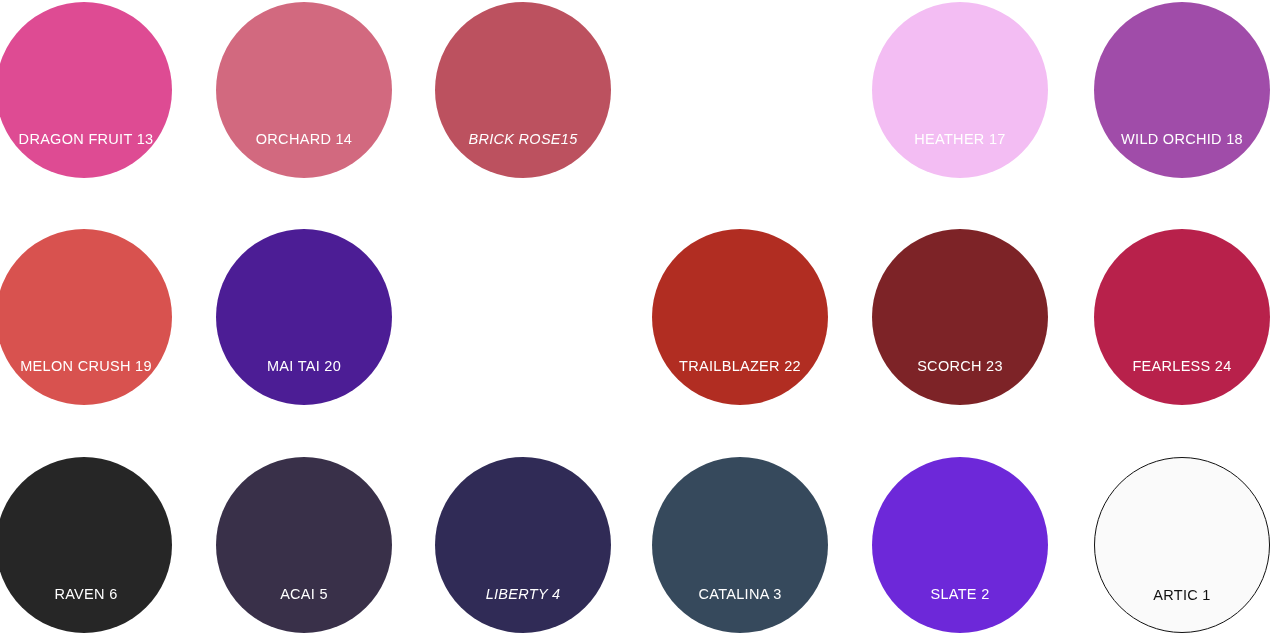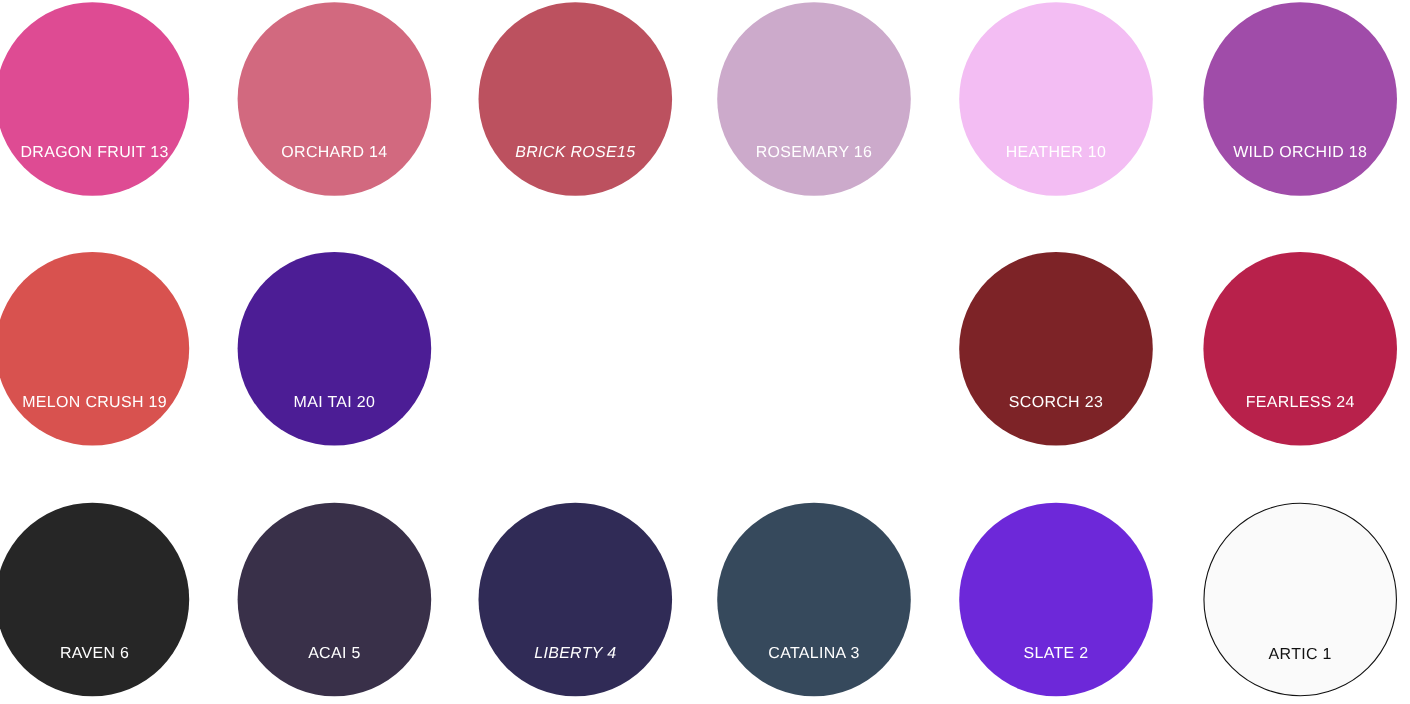--- a/index.html
+++ b/index.html
@@ -72,37 +72,37 @@
   <div class="swatch-row" id="row-1">
     <div class="swatch col-1" style="background: rgb(222, 75, 147);">
       <div class="swatch-label" style="color: rgb(255, 255, 255);">DRAGON FRUIT 13</div>
     </div>
     <div class="swatch col-2" style="background: rgb(210, 105, 127);">
       <div class="swatch-label" style="color: rgb(255, 255, 255);">ORCHARD 14</div>
     </div>
     <div class="swatch col-3" style="background: rgb(188, 81, 95);">
       <div class="swatch-label" style="color: rgb(255, 255, 255);">BRICK ROSE15</div>
     </div>
-    <div class="swatch col-4" style="background: rgb(204, 170, 203);">
-      <div class="swatch-label" style="color: rgb(255, 255, 255);">ROSEMARY 16</div>
-    </div>
     <div class="swatch col-5" style="background: rgb(243, 189, 243);">
-      <div class="swatch-label" style="color: rgb(255, 255, 255);">HEATHER 10</div>
+      <div class="swatch-label" style="color: rgb(255, 255, 255);">HEATHER 17</div>
     </div>
     <div class="swatch col-6" style="background: rgb(160, 76, 169);">
       <div class="swatch-label" style="color: rgb(255, 255, 255);">WILD ORCHID 18</div>
     </div>
   </div>
 
   <div class="swatch-row" id="row-2">
     <div class="swatch col-1" style="background: rgb(216, 82, 79);">
       <div class="swatch-label" style="color: rgb(255, 255, 255);">MELON CRUSH 19</div>
     </div>
     <div class="swatch col-2" style="background: #4c1d95;">
       <div class="swatch-label" style="color: rgb(255, 255, 255);">MAI TAI 20</div>
+    </div>
+    <div class="swatch col-4" style="background: rgb(177, 45, 34);">
+      <div class="swatch-label" style="color: rgb(255, 255, 255);">TRAILBLAZER 22</div>
     </div>
     <div class="swatch col-5" style="background: rgb(125, 35, 39);">
       <div class="swatch-label" style="color: rgb(255, 255, 255);">SCORCH 23</div>
     </div>
     <div class="swatch col-6" style="background: rgb(184, 33, 75);">
       <div class="swatch-label" style="color: rgb(255, 255, 255);">FEARLESS 24</div>
     </div>
   </div>
 
   <div class="swatch-row" id="row-3">

